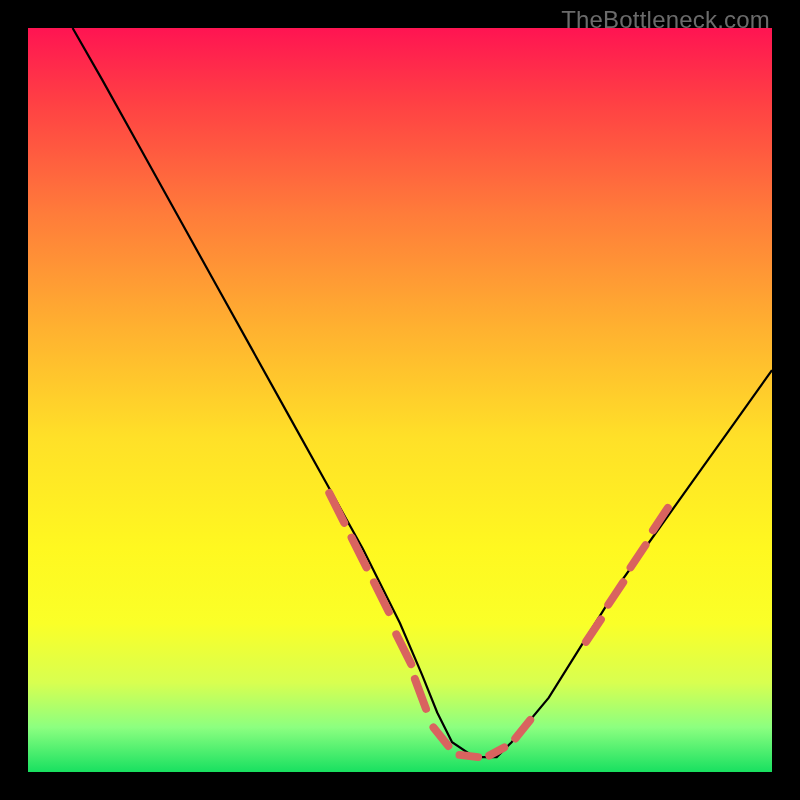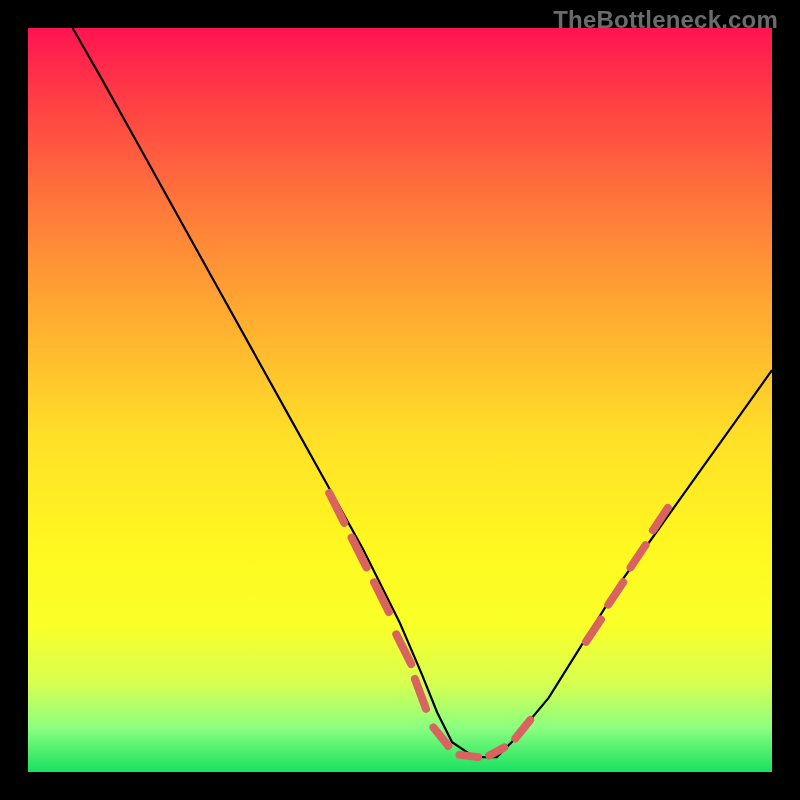--- a/index.html
+++ b/index.html
@@ -25,24 +25,24 @@
       #ffe028 55%,
       #fff820 70%,
       #faff28 80%,
       #d8ff50 88%,
       #8cff80 94%,
       #18e060 100%);
   }
   .watermark {
     position: absolute;
     top: 6px;
-    right: 22px;
+    right: 30px;
     color: #6b6b6b;
     font-size: 24px;
-    font-weight: 700;
+    font-weight: 400;
     letter-spacing: 0.2px;
   }
   svg.plot {
     position: absolute;
     left: 28px;
     top: 28px;
     width: 744px;
     height: 744px;
     overflow: visible;
   }

